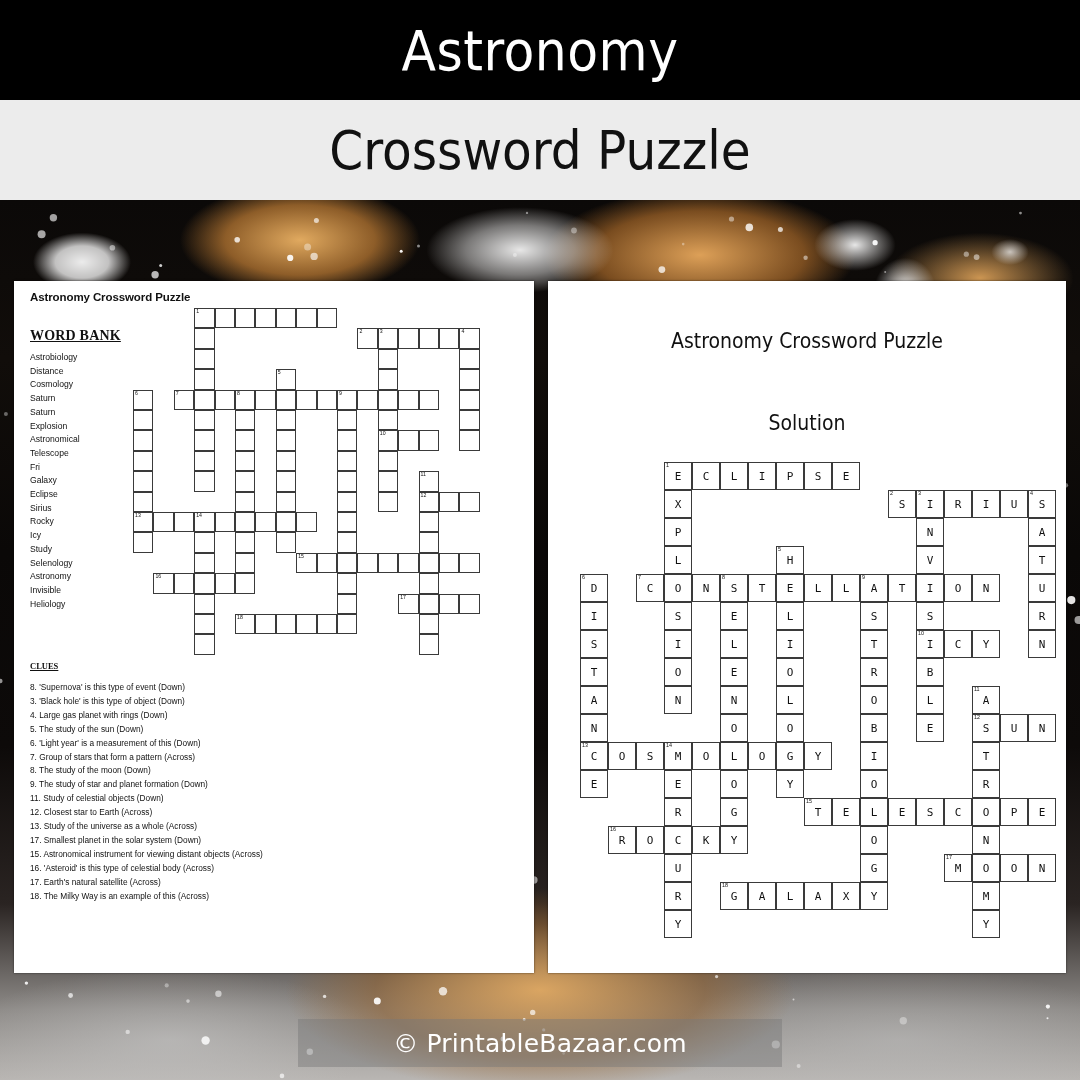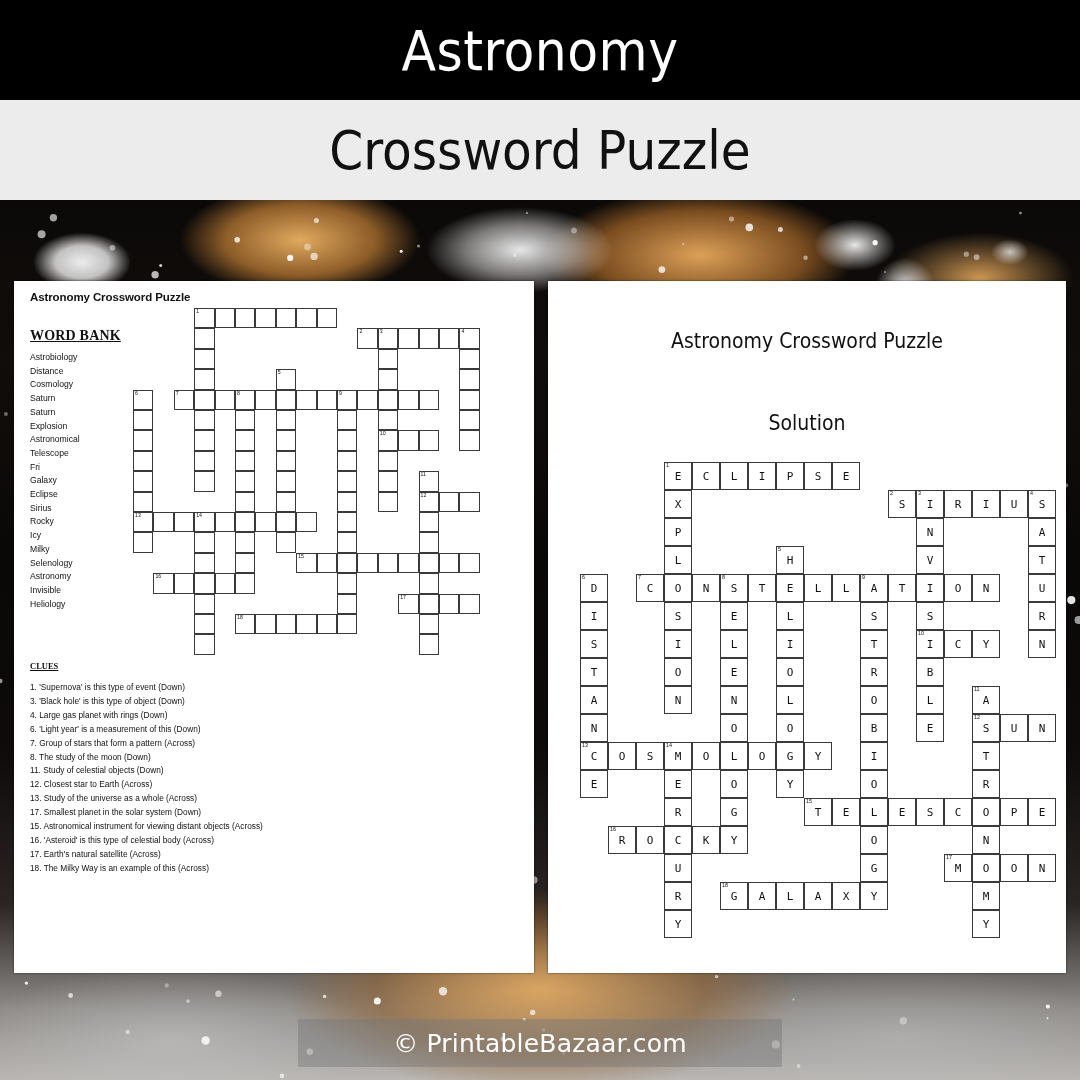--- a/index.html
+++ b/index.html
@@ -227,21 +227,21 @@
         <div>Saturn</div>
         <div>Explosion</div>
         <div>Astronomical</div>
         <div>Telescope</div>
         <div>Fri</div>
         <div>Galaxy</div>
         <div>Eclipse</div>
         <div>Sirius</div>
         <div>Rocky</div>
         <div>Icy</div>
-        <div>Milky</div>
+        <div>Study</div>
         <div>Selenology</div>
         <div>Astronomy</div>
         <div>Invisible</div>
         <div>Heliology</div>
       </div>
 
     <div class="grid" id="grid-left" style="left: 119px; top: 27px;">
         <div class="cell" style="left: 61.2px; top: 0px; width: 20.4px; height: 20.4px;">
           <span class="num">1</span>
         </div>
@@ -399,26 +399,28 @@
           <span class="num">18</span>
         </div>
         <div class="cell" style="left: 122.4px; top: 306px; width: 20.4px; height: 20.4px;"></div>
         <div class="cell" style="left: 142.8px; top: 306px; width: 20.4px; height: 20.4px;"></div>
         <div class="cell" style="left: 163.2px; top: 306px; width: 20.4px; height: 20.4px;"></div>
         <div class="cell" style="left: 183.6px; top: 306px; width: 20.4px; height: 20.4px;"></div>
       </div>
 
     <div class="clues-head">CLUES</div>
     <div class="clues-list" id="clues">
-        <div>1. 'Supernova' is this type of event (Down)</div>
+        <div>8. 'Supernova' is this type of event (Down)</div>
         <div>3. 'Black hole' is this type of object (Down)</div>
         <div>4. Large gas planet with rings (Down)</div>
+        <div>5. The study of the sun (Down)</div>
         <div>6. 'Light year' is a measurement of this (Down)</div>
         <div>7. Group of stars that form a pattern (Across)</div>
         <div>8. The study of the moon (Down)</div>
+        <div>9. The study of star and planet formation (Down)</div>
         <div>11. Study of celestial objects (Down)</div>
         <div>12. Closest star to Earth (Across)</div>
         <div>13. Study of the universe as a whole (Across)</div>
         <div>17. Smallest planet in the solar system (Down)</div>
         <div>15. Astronomical instrument for viewing distant objects (Across)</div>
         <div>16. 'Asteroid' is this type of celestial body (Across)</div>
         <div>17. Earth's natural satellite (Across)</div>
         <div>18. The Milky Way is an example of this (Across)</div>
       </div>
   </div>

